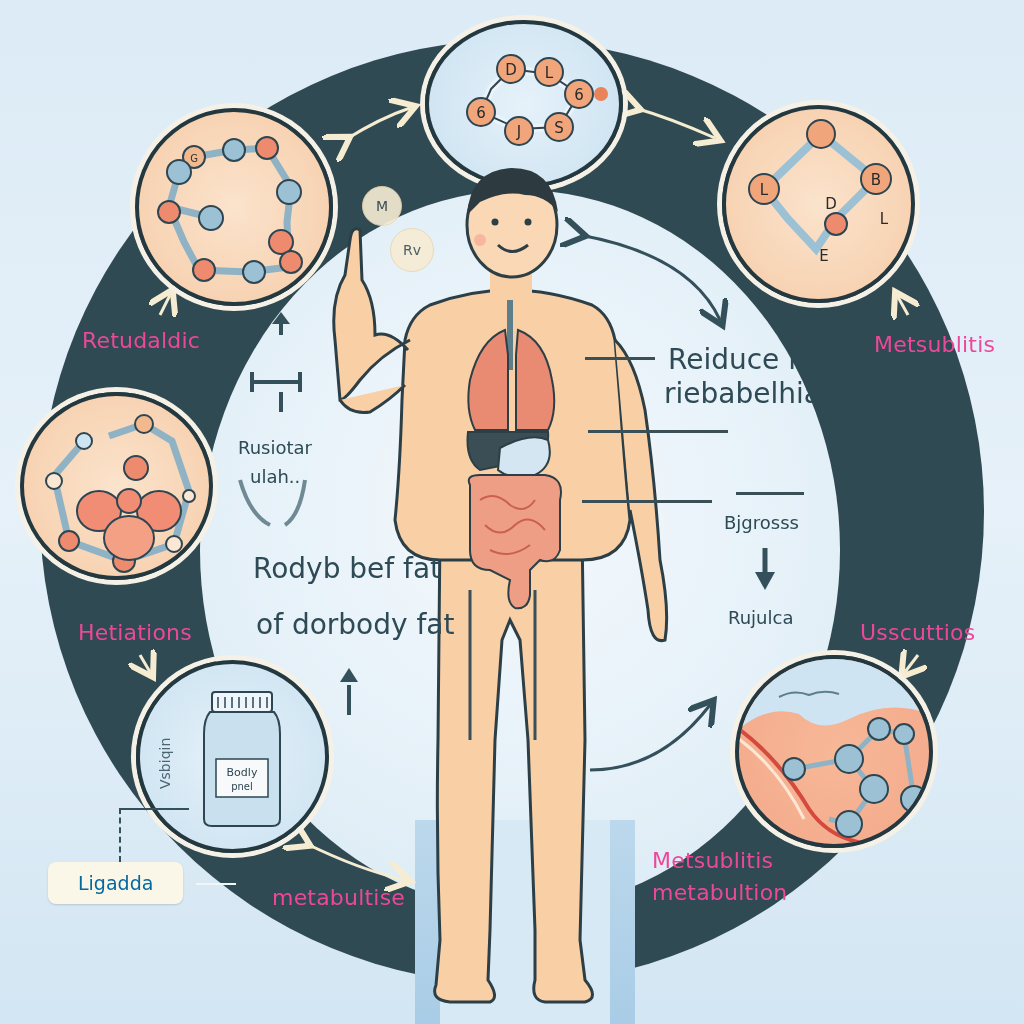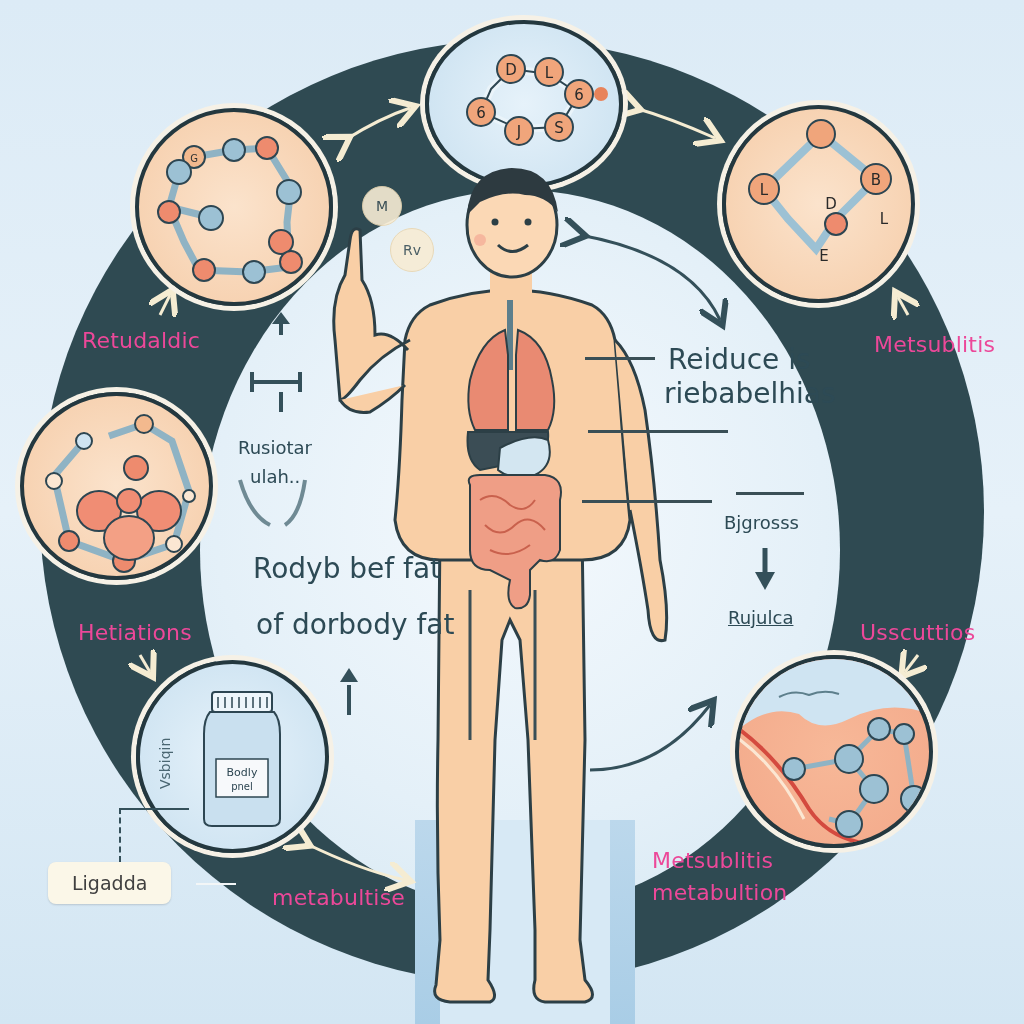--- a/index.html
+++ b/index.html
@@ -9,21 +9,21 @@
   .inner{position:absolute;left:200px;top:190px;width:640px;height:720px;border-radius:50%;background:radial-gradient(circle at 50% 45%,#f4f9fd 0%,#e4f0f8 60%,#d6e8f3 100%);}
   .bottom-gap{position:absolute;left:415px;top:820px;width:220px;height:204px;background:linear-gradient(180deg,#bcd8ec,#a9cde6);}
   .gap-inner{position:absolute;left:440px;top:820px;width:170px;height:204px;background:#d7e9f5;}
   .node{position:absolute;border-radius:50%;border:4px solid #24383f;box-shadow:0 0 0 5px #f6f1e6;overflow:hidden;}
   .node.warm{background:radial-gradient(circle at 50% 50%,#fbe3cc 0%,#f7d3b3 70%,#f1c39d 100%);}
   .node.cool{background:radial-gradient(circle at 50% 50%,#e6f2fa 0%,#cfe4f2 80%,#bcd8ec 100%);}
   .ring-label{position:absolute;color:#ec4899;font-size:22px;letter-spacing:0.2px;white-space:nowrap;}
   .in-label{position:absolute;color:#2d4a55;font-size:18px;white-space:nowrap;}
   .in-label.big{font-size:28px;}
   .line{position:absolute;height:3px;background:#3a4f56;}
-  .badge{position:absolute;left:48px;top:862px;padding:10px 24px;background:#fbf7e8;border-radius:8px;color:#404040;font-size:19px;box-shadow:0 1px 2px rgba(0,0,0,.15);}
+  .badge{position:absolute;left:48px;top:862px;padding:10px 30px;background:#fbf7e8;border-radius:8px;color:#0369a1;font-size:19px;box-shadow:0 1px 2px rgba(0,0,0,.15);}
   .dashed{position:absolute;left:119px;top:808px;width:0;height:54px;border-left:2px dashed #34505a;}
   .dash-h{position:absolute;left:119px;top:808px;width:70px;height:0;border-top:2px solid #34505a;}
   .badge-line{position:absolute;left:196px;top:883px;width:40px;height:2px;background:#f3f6f7;}
   svg{position:absolute;overflow:visible;}
   .bubble{position:absolute;border-radius:50%;background:#f7ecd4;border:1px solid #e8d6b1;opacity:.9;display:flex;align-items:center;justify-content:center;color:#3a4f56;font-size:14px;}
 </style>
 </head>
 <body>
 
 <div class="stage">
@@ -222,21 +222,21 @@
   <div class="ring-label" style="left:850px;top:332px;margin-left:24px;">Metsublitis</div>
   <div class="ring-label" style="left:78px;top:620px;">Hetiations</div>
   <div class="ring-label" style="left:860px;top:620px;">Usscuttios</div>
   <div class="ring-label" style="left:272px;top:885px;">metabultise</div>
   <div class="ring-label" style="left:652px;top:848px;">Metsublitis</div>
   <div class="ring-label" style="left:652px;top:880px;">metabultion</div>
 
   <div class="in-label big" style="left:668px;top:343px;">Reiduce is</div>
   <div class="in-label big" style="left:664px;top:377px;">riebabelhias</div>
   <div class="in-label" style="left:724px;top:512px;">Bjgrosss</div>
-  <div class="in-label" style="left:728px;top:607px;text-decoration:underline;">Rujulca</div>
+  <div class="in-label" style="left:728px;top:607px;">Rujulca</div>
   <div class="in-label" style="left:238px;top:437px;">Rusiotar</div>
   <div class="in-label" style="left:250px;top:466px;">ulah..</div>
   <div class="in-label big" style="left:253px;top:552px;">Rodyb bef fat</div>
   <div class="in-label big" style="left:256px;top:608px;">of dorbody fat</div>
 
   <div class="dashed"></div>
   <div class="dash-h"></div>
   <div class="badge">Ligadda</div>
   <div class="badge-line"></div>
 

